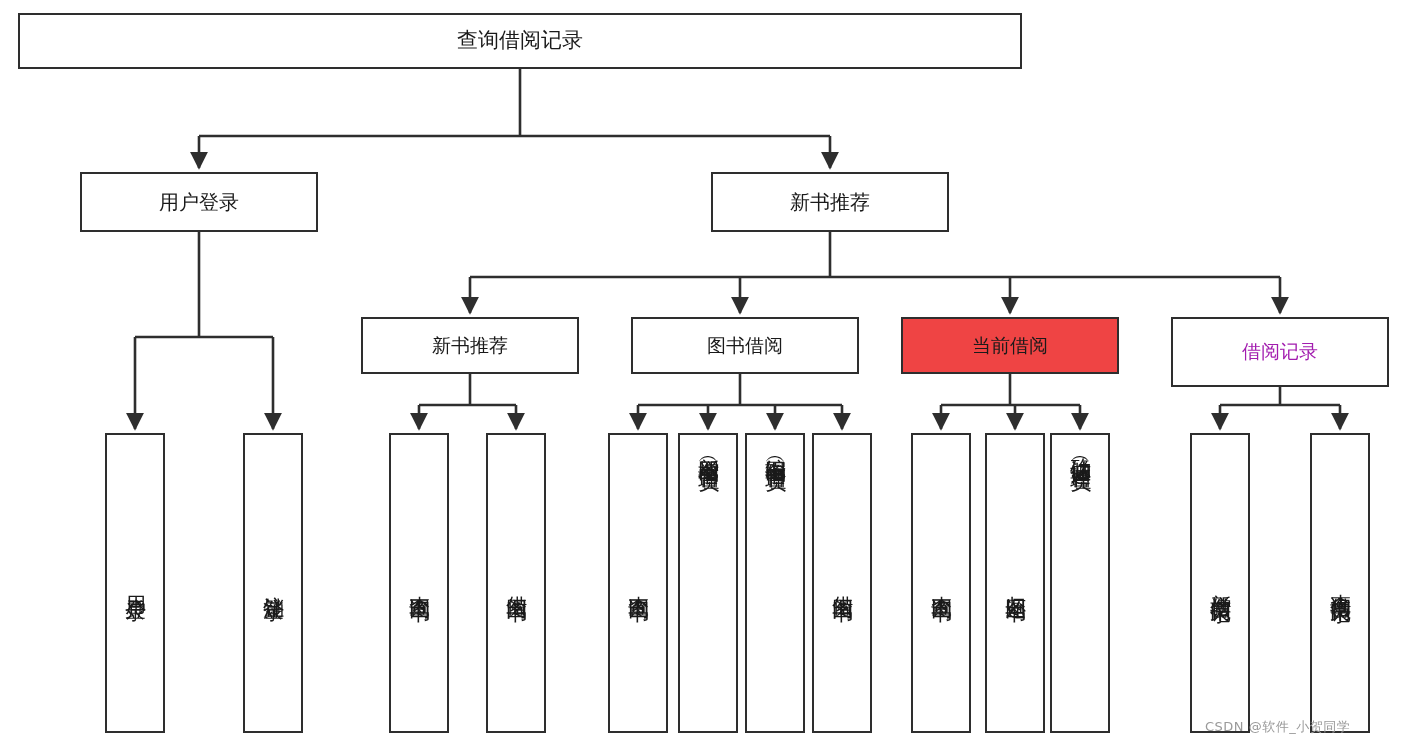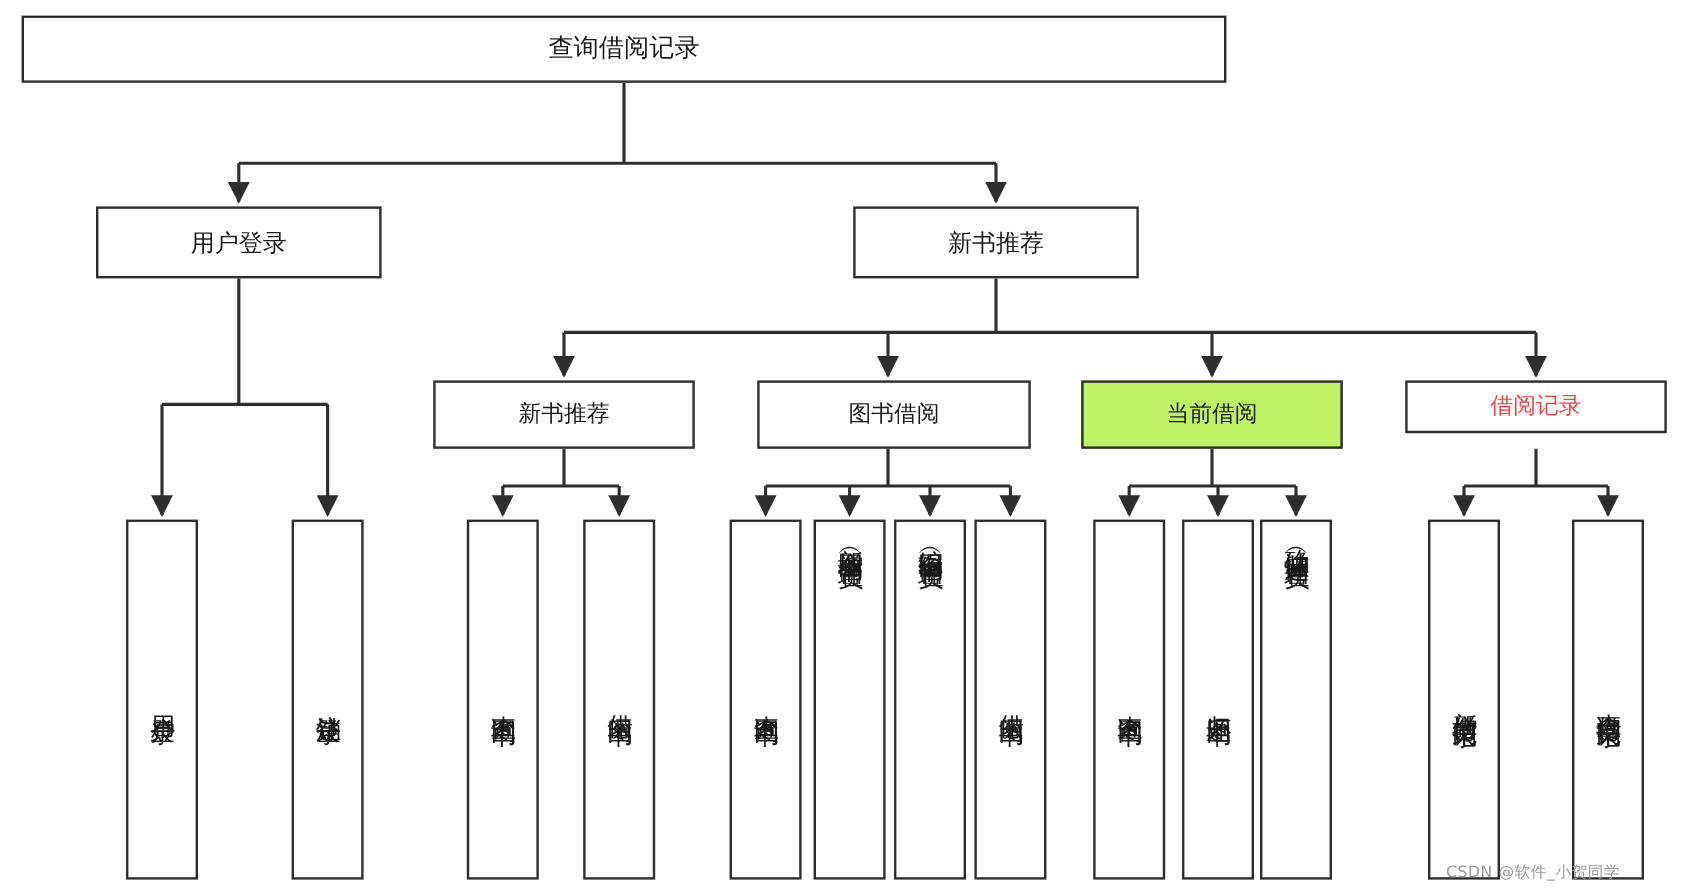--- a/index.html
+++ b/index.html
@@ -121,22 +121,22 @@
     </g>
   </svg>
 
   <div class="node root" style="left: 18px; top: 13px; width: 1004px; height: 56px; border-color: rgb(46, 46, 46); background: rgb(255, 255, 255); color: rgb(26, 26, 26);">查询借阅记录</div>
 
   <div class="node lvl1" style="left: 80px; top: 172px; width: 238px; height: 60px; border-color: rgb(46, 46, 46); background: rgb(255, 255, 255); color: rgb(26, 26, 26);">用户登录</div>
   <div class="node lvl1" style="left: 711px; top: 172px; width: 238px; height: 60px; border-color: rgb(46, 46, 46); background: rgb(255, 255, 255); color: rgb(26, 26, 26);">新书推荐</div>
 
   <div class="node lvl2" style="left: 361px; top: 317px; width: 218px; height: 57px; border-color: rgb(46, 46, 46); background: rgb(255, 255, 255); color: rgb(26, 26, 26);">新书推荐</div>
   <div class="node lvl2" style="left: 631px; top: 317px; width: 228px; height: 57px; border-color: rgb(46, 46, 46); background: rgb(255, 255, 255); color: rgb(26, 26, 26);">图书借阅</div>
-  <div class="node lvl2" style="left: 901px; top: 317px; width: 218px; height: 57px; border-color: rgb(46, 46, 46); background: #bef264; color: rgb(26, 26, 26);">当前借阅</div>
-  <div class="node lvl2" style="left: 1171px; top: 317px; width: 218px; height: 44px; border-color: rgb(46, 46, 46); background: rgb(255, 255, 255); color: #ef4444;">借阅记录</div>
+  <div class="node lvl2" style="left: 901px; top: 317px; width: 218px; height: 57px; border-color: rgb(46, 46, 46); background: #ef4444; color: rgb(26, 26, 26);">当前借阅</div>
+  <div class="node lvl2" style="left: 1171px; top: 317px; width: 218px; height: 70px; border-color: rgb(46, 46, 46); background: rgb(255, 255, 255); color: #a21caf;">借阅记录</div>
 
   <div class="node leaf" style="left: 105px; top: 433px; width: 60px; height: 300px; border-color: rgb(46, 46, 46); background: rgb(255, 255, 255); color: rgb(26, 26, 26);">用户登录</div>
   <div class="node leaf" style="left: 243px; top: 433px; width: 60px; height: 300px; border-color: rgb(46, 46, 46); background: rgb(255, 255, 255); color: rgb(26, 26, 26);">注销登录</div>
   <div class="node leaf" style="left: 389px; top: 433px; width: 60px; height: 300px; border-color: rgb(46, 46, 46); background: rgb(255, 255, 255); color: rgb(26, 26, 26);">查询图书</div>
   <div class="node leaf" style="left: 486px; top: 433px; width: 60px; height: 300px; border-color: rgb(46, 46, 46); background: rgb(255, 255, 255); color: rgb(26, 26, 26);">借阅图书</div>
   <div class="node leaf" style="left: 608px; top: 433px; width: 60px; height: 300px; border-color: rgb(46, 46, 46); background: rgb(255, 255, 255); color: rgb(26, 26, 26);">查询图书</div>
   <div class="node leaf top-align" style="left: 678px; top: 433px; width: 60px; height: 300px; border-color: rgb(46, 46, 46); background: rgb(255, 255, 255); color: rgb(26, 26, 26);">新增图书（管理员）</div>
   <div class="node leaf top-align" style="left: 745px; top: 433px; width: 60px; height: 300px; border-color: rgb(46, 46, 46); background: rgb(255, 255, 255); color: rgb(26, 26, 26);">编辑图书（管理员）</div>
   <div class="node leaf" style="left: 812px; top: 433px; width: 60px; height: 300px; border-color: rgb(46, 46, 46); background: rgb(255, 255, 255); color: rgb(26, 26, 26);">借阅图书</div>
   <div class="node leaf" style="left: 911px; top: 433px; width: 60px; height: 300px; border-color: rgb(46, 46, 46); background: rgb(255, 255, 255); color: rgb(26, 26, 26);">查询图书</div>

